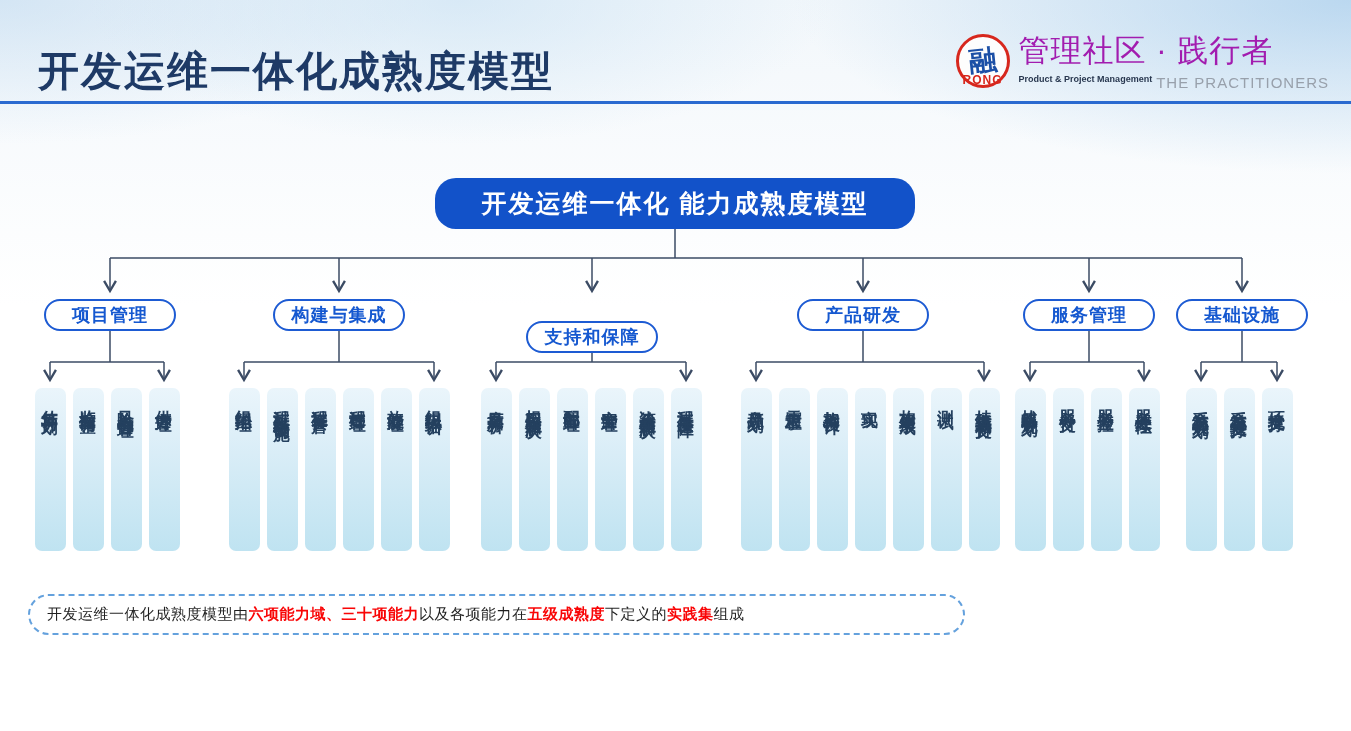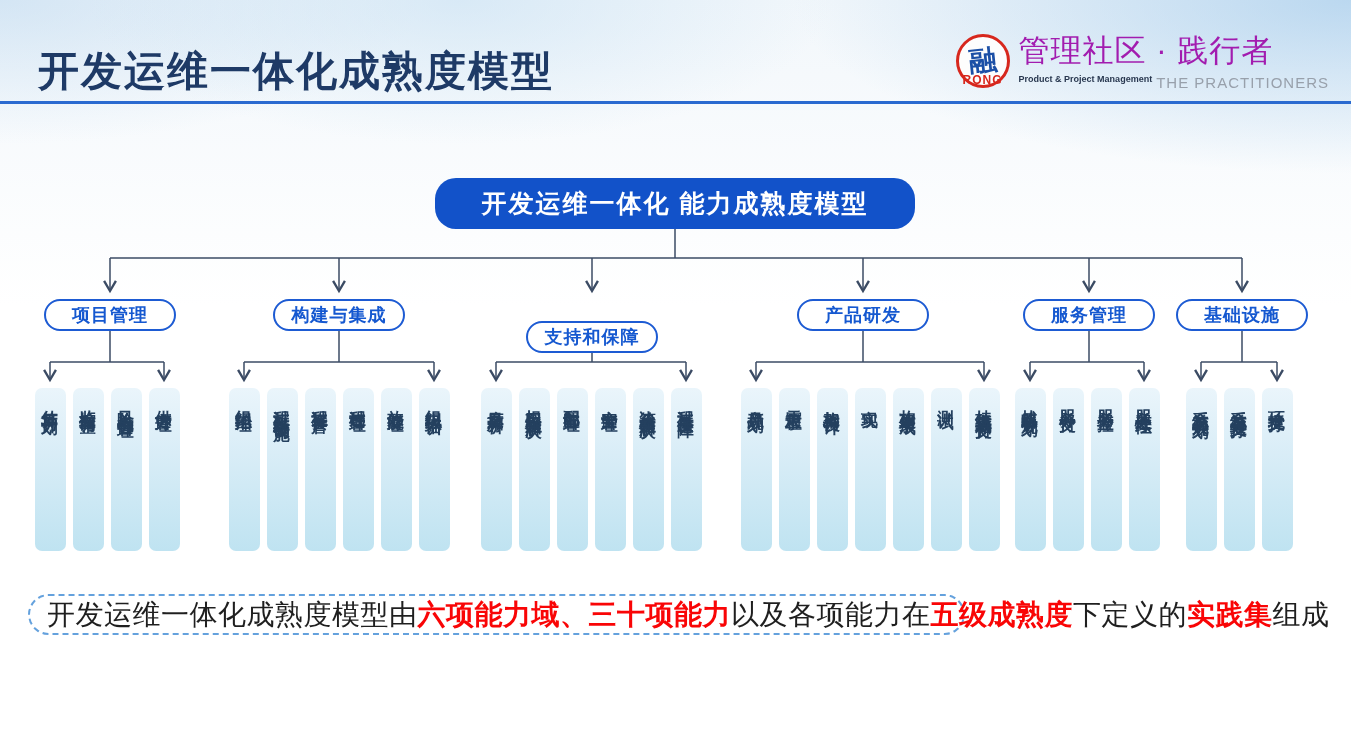--- a/index.html
+++ b/index.html
@@ -58,21 +58,21 @@
   .leaf span{
     writing-mode:vertical-rl;text-orientation:upright;
     padding-top:9px;font-size:16.5px;font-weight:600;color:#24405f;letter-spacing:2px;
   }
 
   
   .footer-note{
     position:absolute;left:28px;top:594px;width:937px;height:41px;box-sizing:border-box;
     border:2px dashed #64a1dd;border-radius:21px;background:rgba(255,255,255,.6);
     display:flex;align-items:center;padding:0 17px;
-    font-size:28px;color:#1f1f1f;letter-spacing:.5px;white-space:nowrap;
+    font-size:15px;color:#1f1f1f;letter-spacing:.5px;white-space:nowrap;
   }
   .footer-note .em{color:#f90506;font-weight:800;}
 </style>
 </head>
 <body>
 
 <div class="page">
 
   <h1 class="title">开发运维一体化成熟度模型</h1>
   <div class="header-rule"></div>

